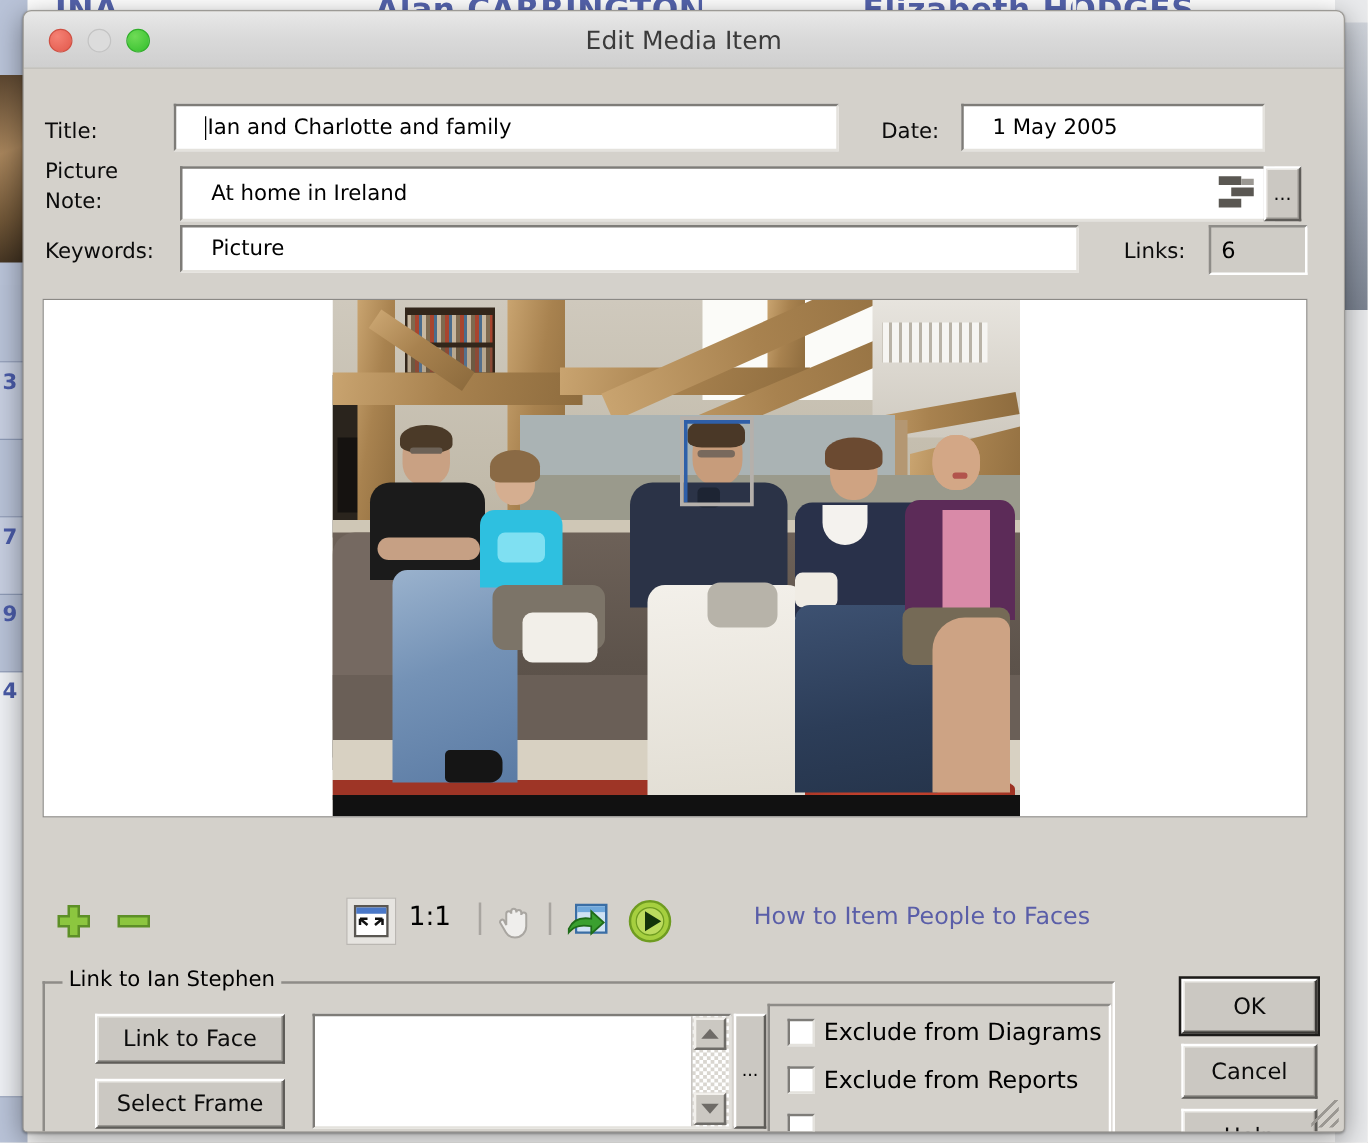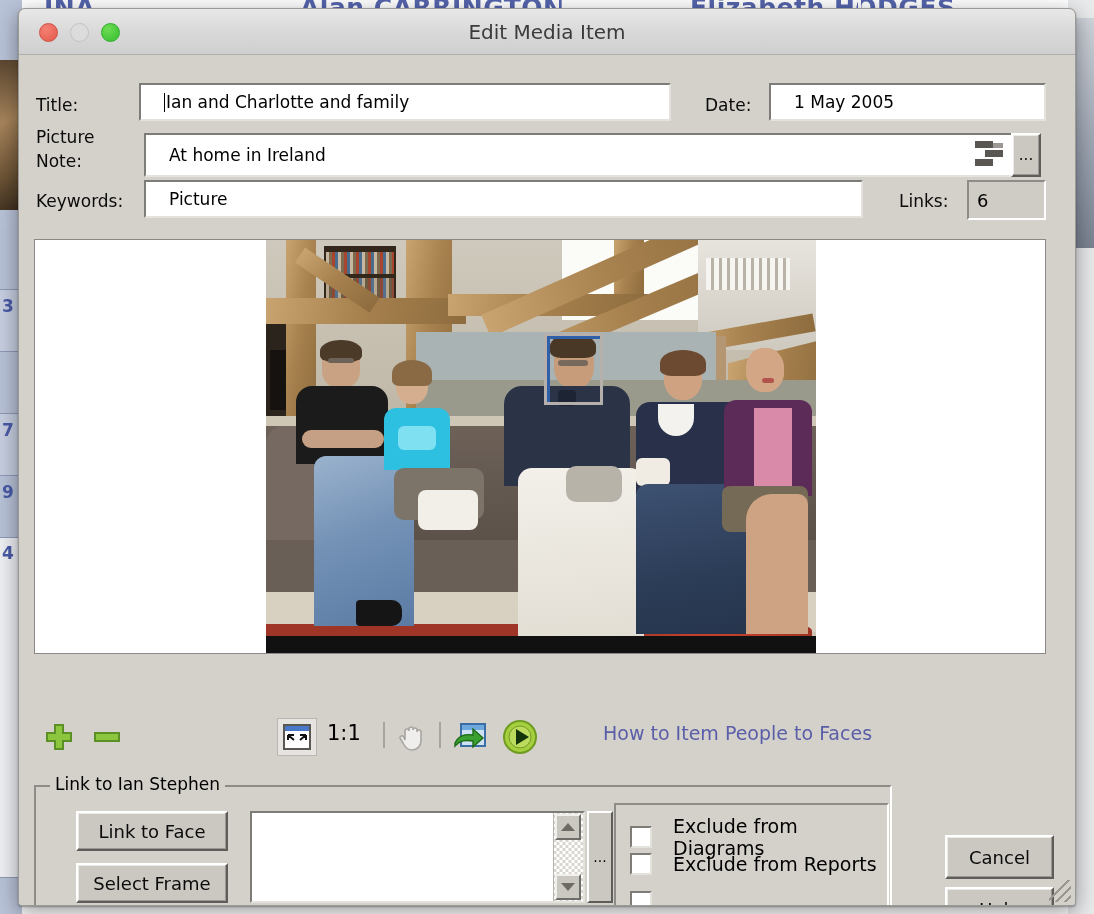--- a/index.html
+++ b/index.html
@@ -218,21 +218,21 @@
   .scrollbtn {
     position: absolute; left: 1px; width: 26px; height: 26px;
     background: #cbc8c2;
     border: 2px solid; border-color: #f2f0ec #6f6d69 #6f6d69 #f2f0ec;
     display: flex; align-items: center; justify-content: center;
   }
   .tri-up { width:0;height:0;border-left:7px solid transparent;border-right:7px solid transparent;border-bottom:8px solid #6e6b67;}
   .tri-dn { width:0;height:0;border-left:7px solid transparent;border-right:7px solid transparent;border-top:8px solid #6e6b67;}
 
   .cbrow {
-    position: absolute; display: flex; align-items: center; gap: 21px;
+    position: absolute; display: flex; align-items: center; gap: 7px;
   }
   .cbox {
     width: 22px; height: 22px; background: #fff;
     border: 2px solid; border-color: #7e7c78 #e4e2dd #e4e2dd #7e7c78;
     flex: none;
   }
   .cbrow .t { font-size: 19px; font-family: "DejaVu Sans", "Liberation Sans", sans-serif; }
 
   #cbpanel {
     position: absolute; left: 595px; top: 748px; width: 275px; height: 118px;
@@ -298,21 +298,21 @@
 
   <div id="body-area">
 
     <div class="lbl abs" style="left:17px; top:40px;">Title:</div>
     <div class="field abs" style="left:120px; top:28px; width:532px; height:38px;">
       <span class="caret"></span>
         <span>Ian and Charlotte and family</span>
     </div>
 
     <div class="lbl abs" style="left:686px; top:40px;">Date:</div>
-    <div class="field abs" style="left:750px; top:28px; width:277px; height:38px;">
+    <div class="field abs" style="left:750px; top:28px; width:243px; height:38px;">
       <span>1 May 2005</span>
     </div>
 
     <div class="lbl abs" style="left:17px; top:72px;">Picture</div>
     <div class="lbl abs" style="left:17px; top:96px;">Note:</div>
 
     <div class="field abs" style="left:125px; top:78px; width:876px; height:44px; padding-right:44px;">
       <span>At home in Ireland</span>
     </div>
 
@@ -502,18 +502,19 @@
       </div>
       <div class="cbrow" style="left:14px; top:48px;">
         <span class="cbox"></span>
         <span class="t">Exclude from Reports</span>
       </div>
       <div class="cbrow" style="left:14px; top:86px;">
         <span class="cbox"></span>
       </div>
     </div>
 
+    <div class="pushbtn default abs" style="left:926px; top:728px; width:109px; height:44px;">OK</div>
     <div class="pushbtn abs" style="left:926px; top:780px; width:109px; height:44px;">Cancel</div>
     <div class="pushbtn abs" style="left:926px; top:832px; width:109px; height:44px;">Help</div>
 
     <div class="grip"></div>
   </div>
 </div>
 
 </body></html>

